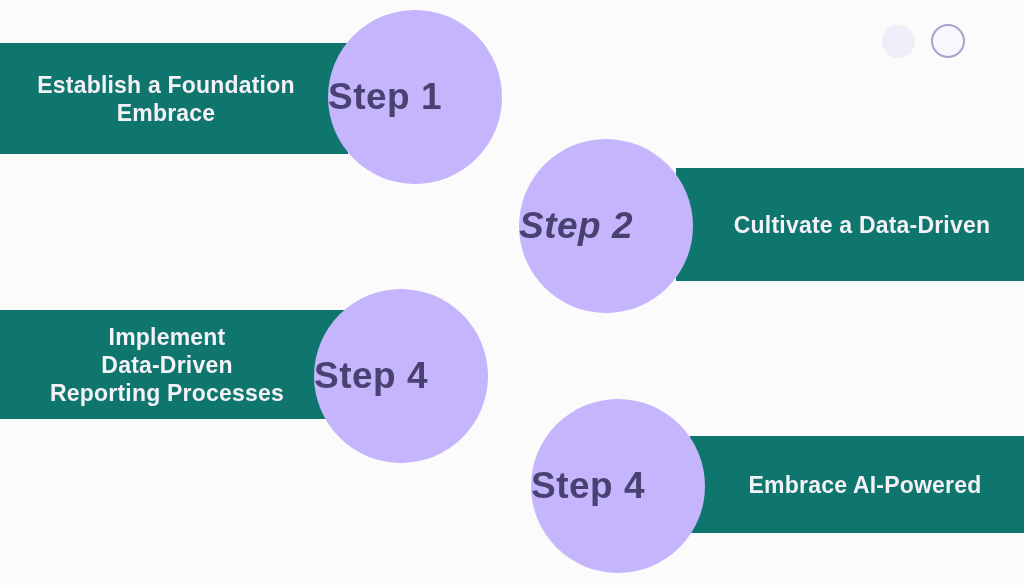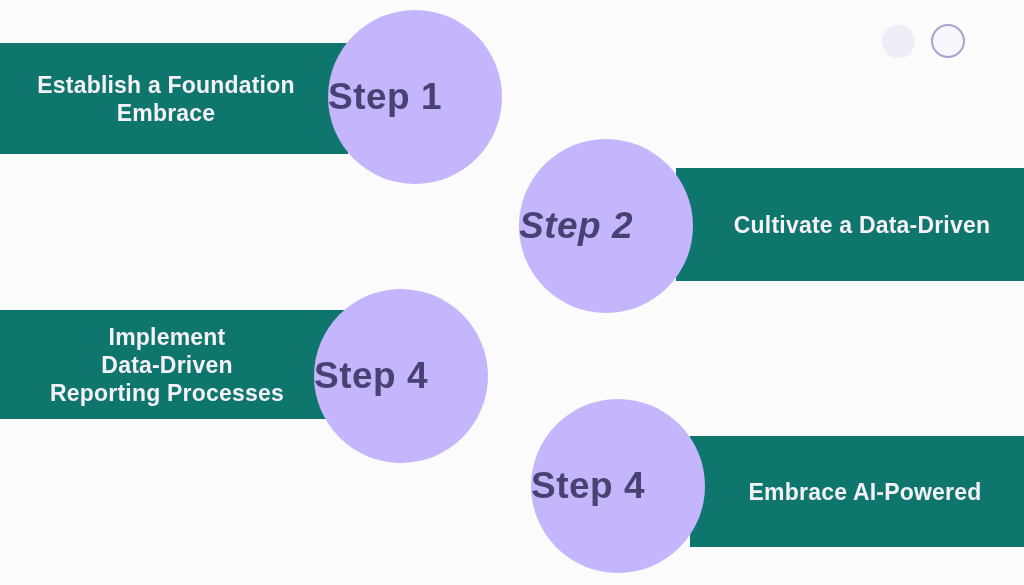--- a/index.html
+++ b/index.html
@@ -51,21 +51,21 @@
   .circle-1 { left: 328px; top: 10px; }
   
   .banner-2 { left: 676px; top: 168px; width: 348px; height: 113px; }
   .banner-2 .banner-text { margin-left: 24px; width: 324px; }
   .circle-2 { left: 519px; top: 139px; font-style: italic; }
   
   .banner-3 { left: 0; top: 310px; width: 410px; height: 109px; }
   .banner-3 .banner-text { width: 334px; }
   .circle-3 { left: 314px; top: 289px; }
   
-  .banner-4 { left: 690px; top: 436px; width: 334px; height: 111px; }
+  .banner-4 { left: 690px; top: 436px; width: 334px; height: 97px; }
   .banner-4 .banner-text { margin-left: 16px; width: 318px; }
   .circle-4 { left: 531px; top: 399px; }
 
   
   .decor-dot {
     position: absolute;
     border-radius: 50%;
     box-sizing: border-box;
     z-index: 3;
   }

